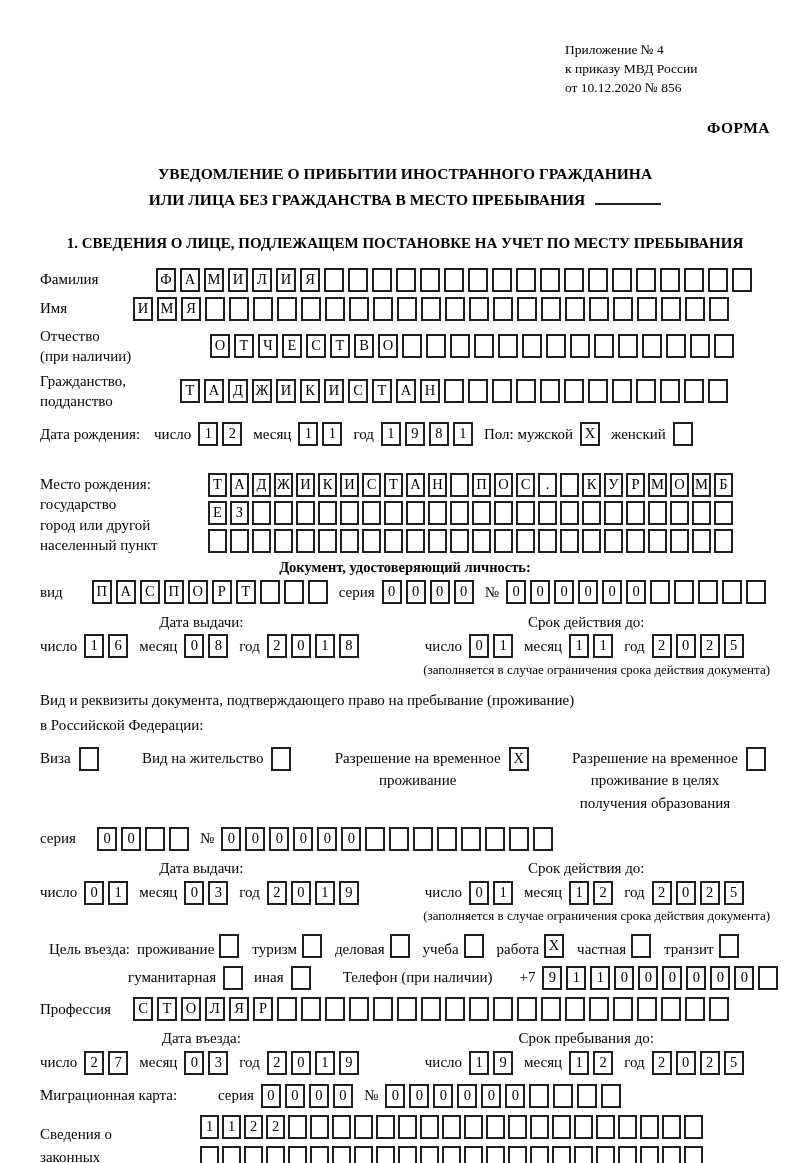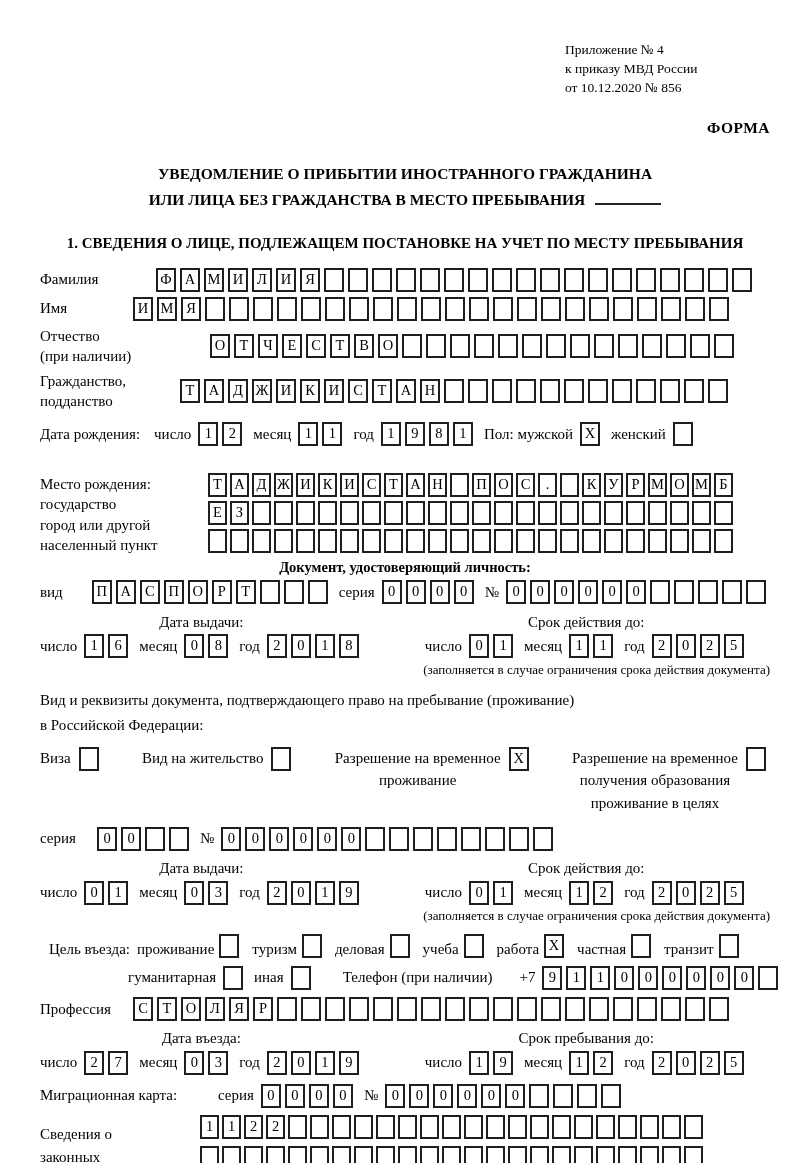--- a/index.html
+++ b/index.html
@@ -420,22 +420,22 @@
         <div>Разрешение на временное</div>
         <div>проживание</div>
       </div>
       <span class="cells">
           <span class="cell">X</span>
         </span>
     </div>
     <div class="cbgroup">
       <div class="cap">
         <div>Разрешение на временное</div>
+        <div>проживание в целях</div>
         <div>получения образования</div>
-        <div>проживание в целях</div>
       </div>
       <span class="cells">
           <span class="cell"></span>
         </span>
     </div>
   </div>
 
   <div class="row" style="margin-top:12px;">
     <span class="wlbl first" style="width:50px;">серия</span>
     <span class="cells">

